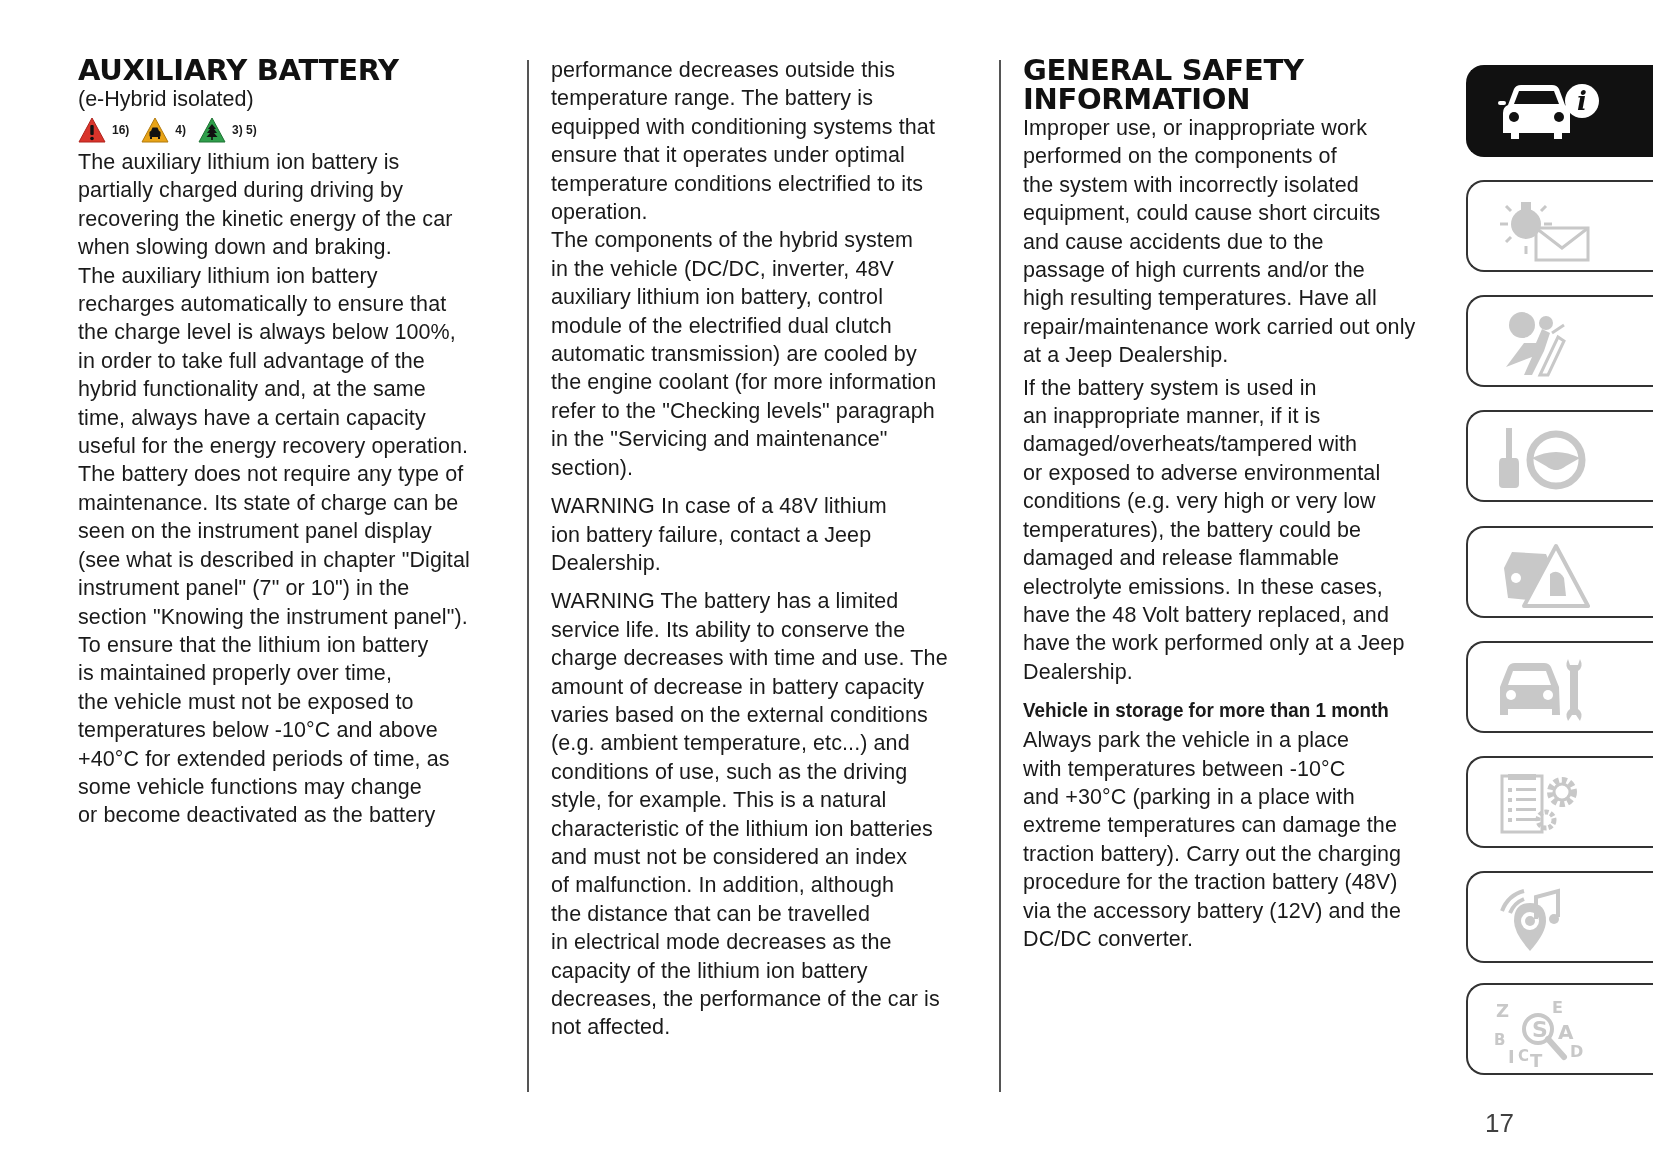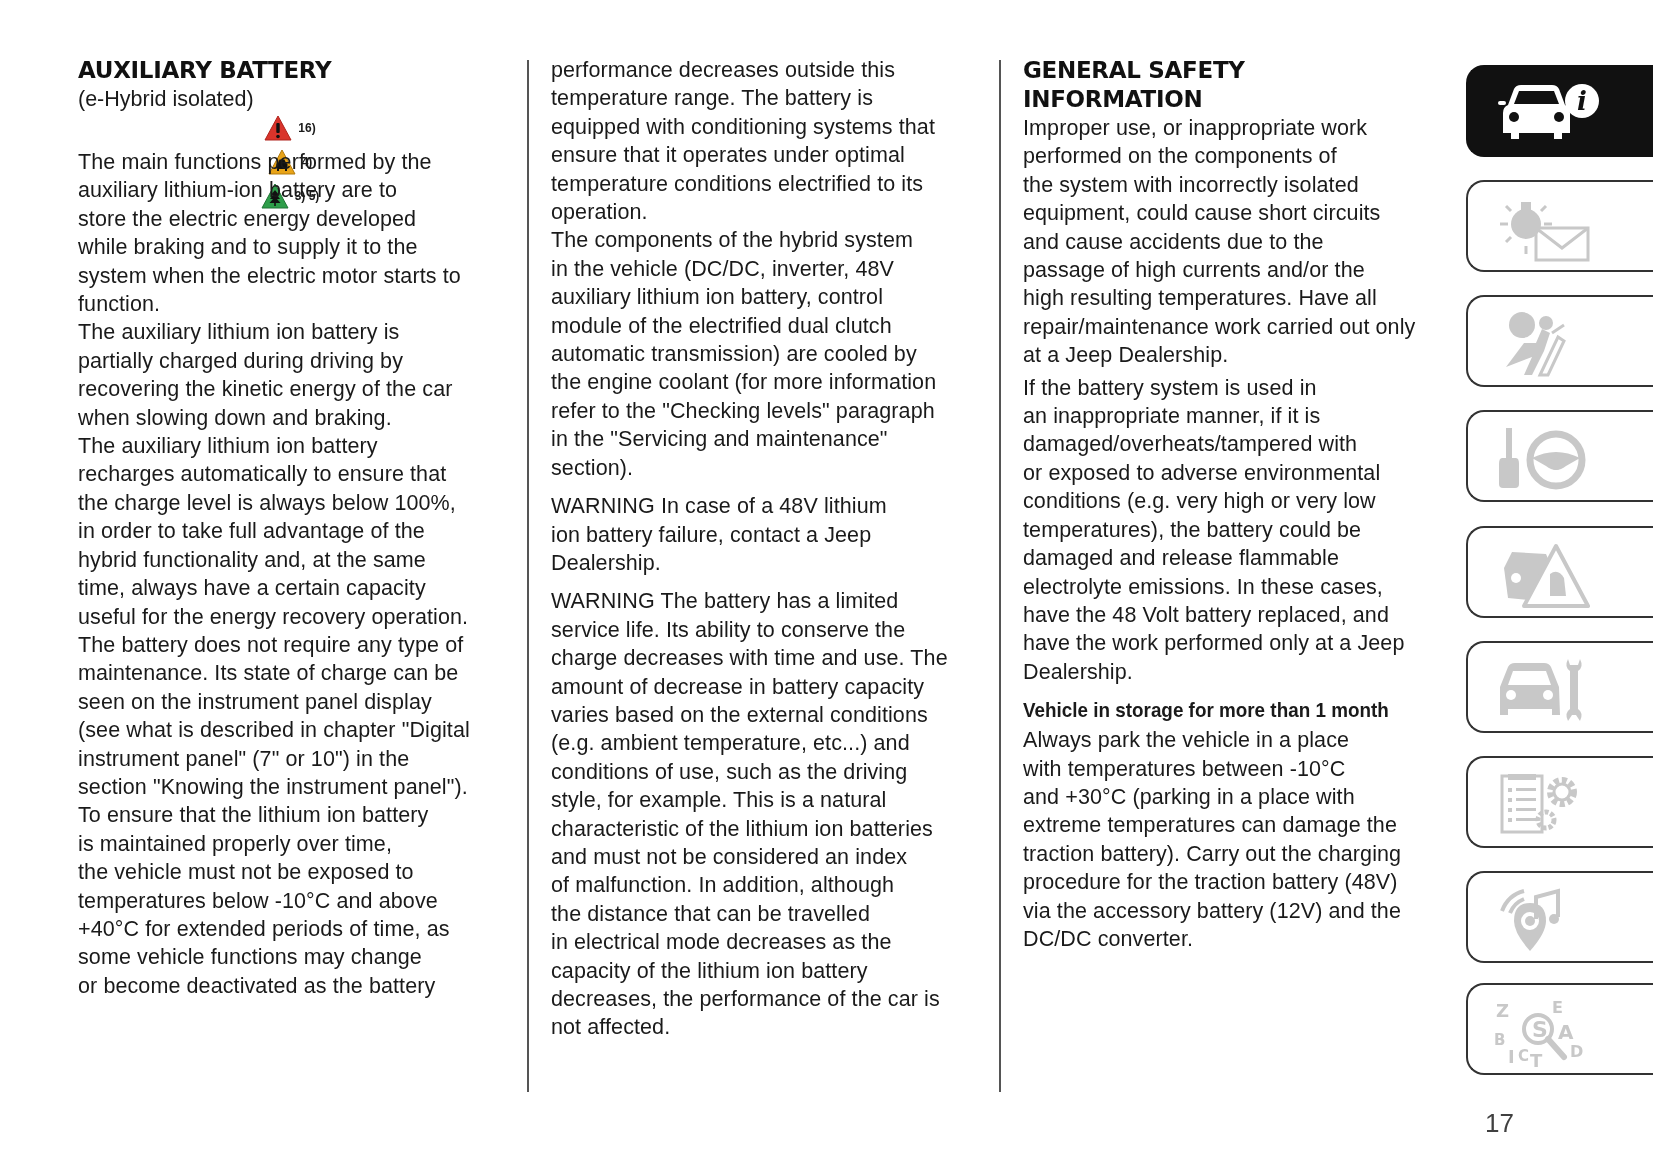--- a/index.html
+++ b/index.html
@@ -3,28 +3,28 @@
 <meta charset="utf-8">
 <style>
   html, body { margin: 0; padding: 0; background: #ffffff; }
   body { width: 1653px; height: 1165px; position: relative; overflow: hidden;
          font-family: "Liberation Sans", "DejaVu Sans", sans-serif; color: #1a1a1a; }
   .col { position: absolute; top: 56px; }
   .col-left { left: 78px; width: 430px; }
   .col-mid { left: 551px; width: 430px; }
   .col-right { left: 1023px; width: 430px; }
   .divider { position: absolute; top: 60px; width: 2px; height: 1032px; background: #555; }
-  .heading { font-family: "DejaVu Sans", sans-serif; font-weight: 900; font-size: 23px;
+  .heading { font-family: "DejaVu Sans", sans-serif; font-weight: 900; font-size: 29px;
              line-height: 29px; letter-spacing: -0.3px; margin: 0; color: #111; }
   .subtitle { font-size: 21.5px; line-height: 29px; margin: 0; }
   .para { font-size: 21.5px; line-height: 28.4px; margin: 0; white-space: pre-line; letter-spacing: 0.1px; }
   .para.gap { margin-top: 10px; }
   .subhead { font-weight: bold; font-size: 20.5px; line-height: 28px; margin: 10px 0 0 0;
              font-family: "Liberation Sans", sans-serif; transform: scaleX(0.92); transform-origin: left; white-space: nowrap; }
-  .symbols { display: flex; align-items: center; gap: 6px; height: 32px; margin-bottom: 2px; flex-direction: column; }
+  .symbols { display: flex; align-items: center; gap: 6px; height: 32px; margin-bottom: 2px; }
   .sym { display: inline-flex; align-items: center; gap: 6px; }
   .sym svg { display: block; }
   .sym-ref { font-size: 12px; font-weight: bold; margin-right: 6px; }
   .tab { position: absolute; left: 1466px; width: 200px; height: 92px; border: 2px solid #333;
          border-right: none; border-radius: 18px 0 0 18px; box-sizing: border-box; background: #fff; }
   .tab.active { background: #111; border-color: #111; }
   .tab svg { position: absolute; left: 26px; top: 10px; }
   .page-num { position: absolute; left: 1485px; top: 1108px; font-size: 26px; color: #404040; }
 </style>
 </head>
@@ -54,26 +54,20 @@
     </span>
     <span class="sym">
       <svg width="28" height="28" viewBox="0 0 28 28">
         <path d="M14 2 L27 26 L1 26 Z" fill="#2e9e4a" stroke="#1f7434" stroke-width="1" stroke-linejoin="round"></path>
         <path d="M14 8 L10 13 L12 13 L9 17 L12 17 L8.5 21 L19.5 21 L16 17 L19 17 L16 13 L18 13 Z" fill="#111"></path>
         <rect x="13.2" y="21" width="1.6" height="3" fill="#111"></rect>
       </svg>
       <span class="sym-ref">3) 5)</span>
     </span>
   </div>
-  <p class="para">The main functions performed by the
-auxiliary lithium-ion battery are to
-store the electric energy developed
-while braking and to supply it to the
-system when the electric motor starts to
-function.</p>
   <p class="para">The auxiliary lithium ion battery is
 partially charged during driving by
 recovering the kinetic energy of the car
 when slowing down and braking.</p>
   <p class="para">The auxiliary lithium ion battery
 recharges automatically to ensure that
 the charge level is always below 100%,
 in order to take full advantage of the
 hybrid functionality and, at the same
 time, always have a certain capacity

